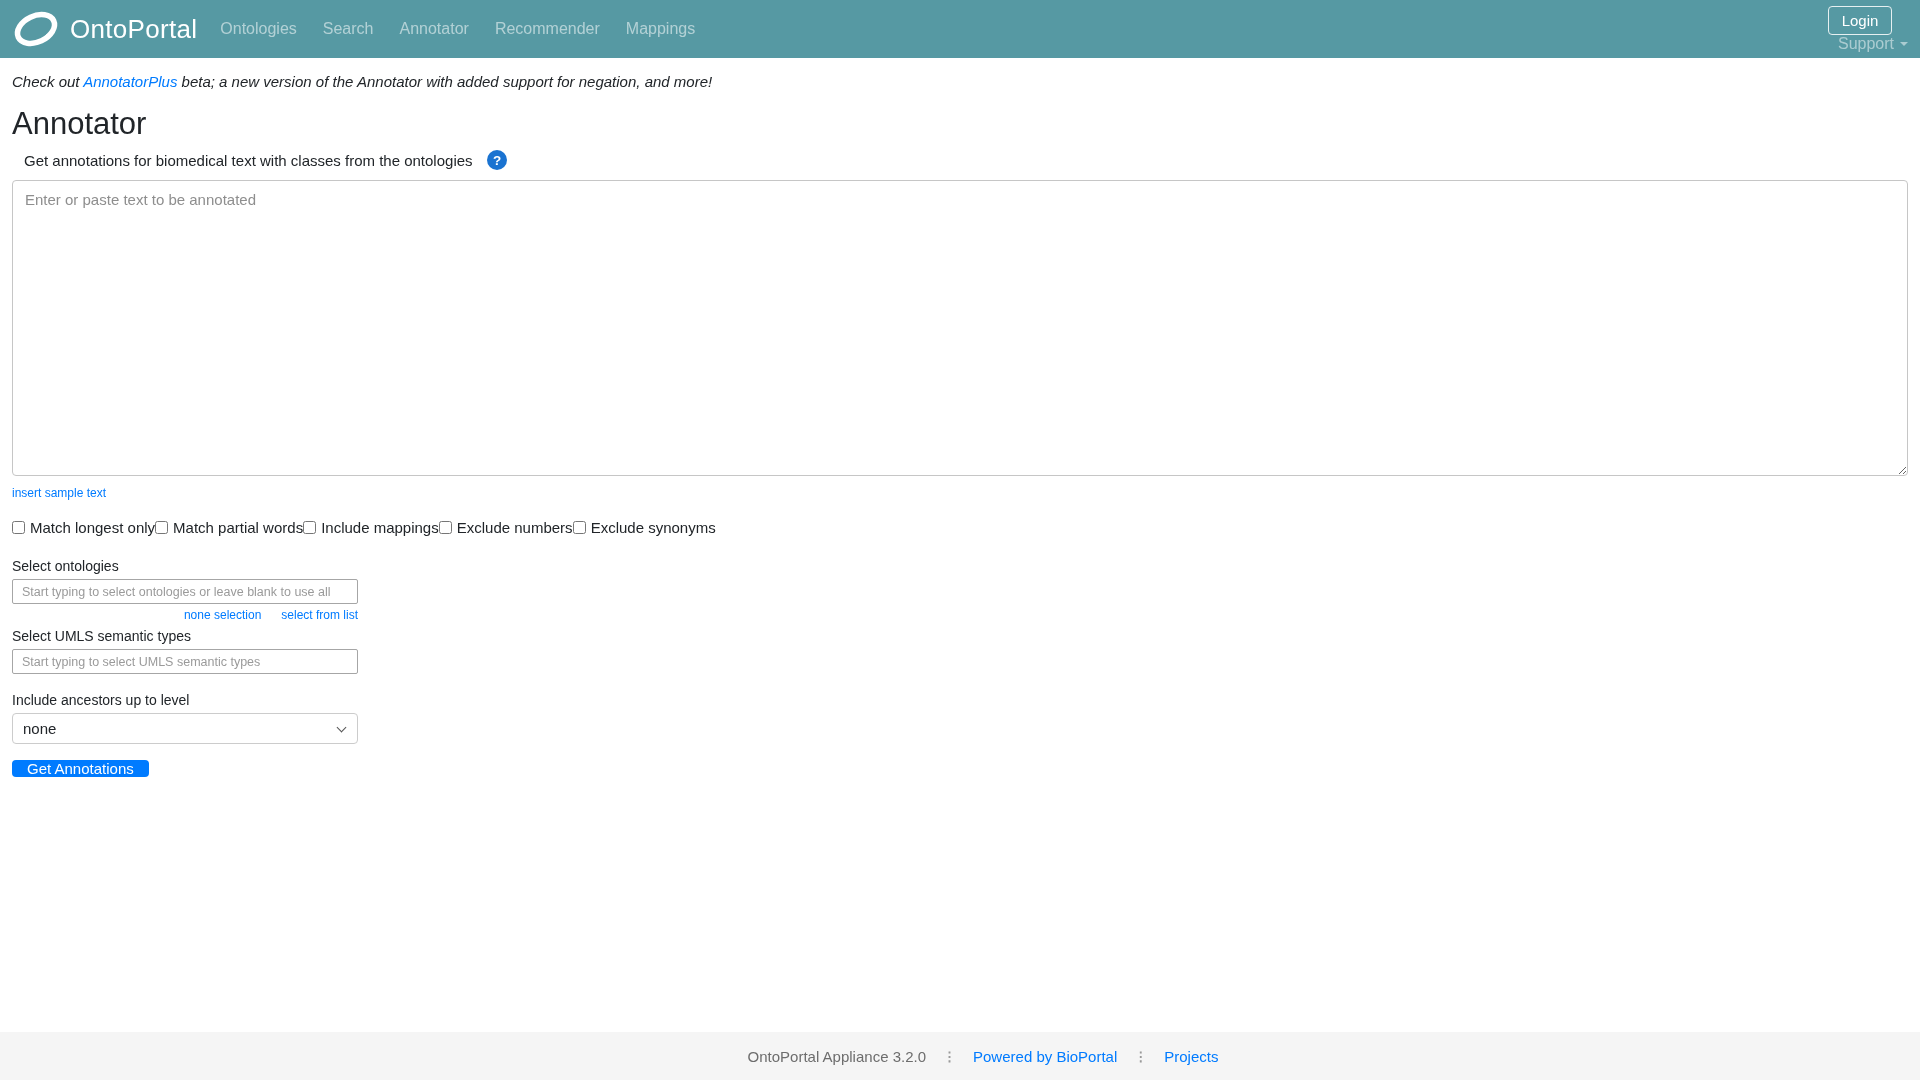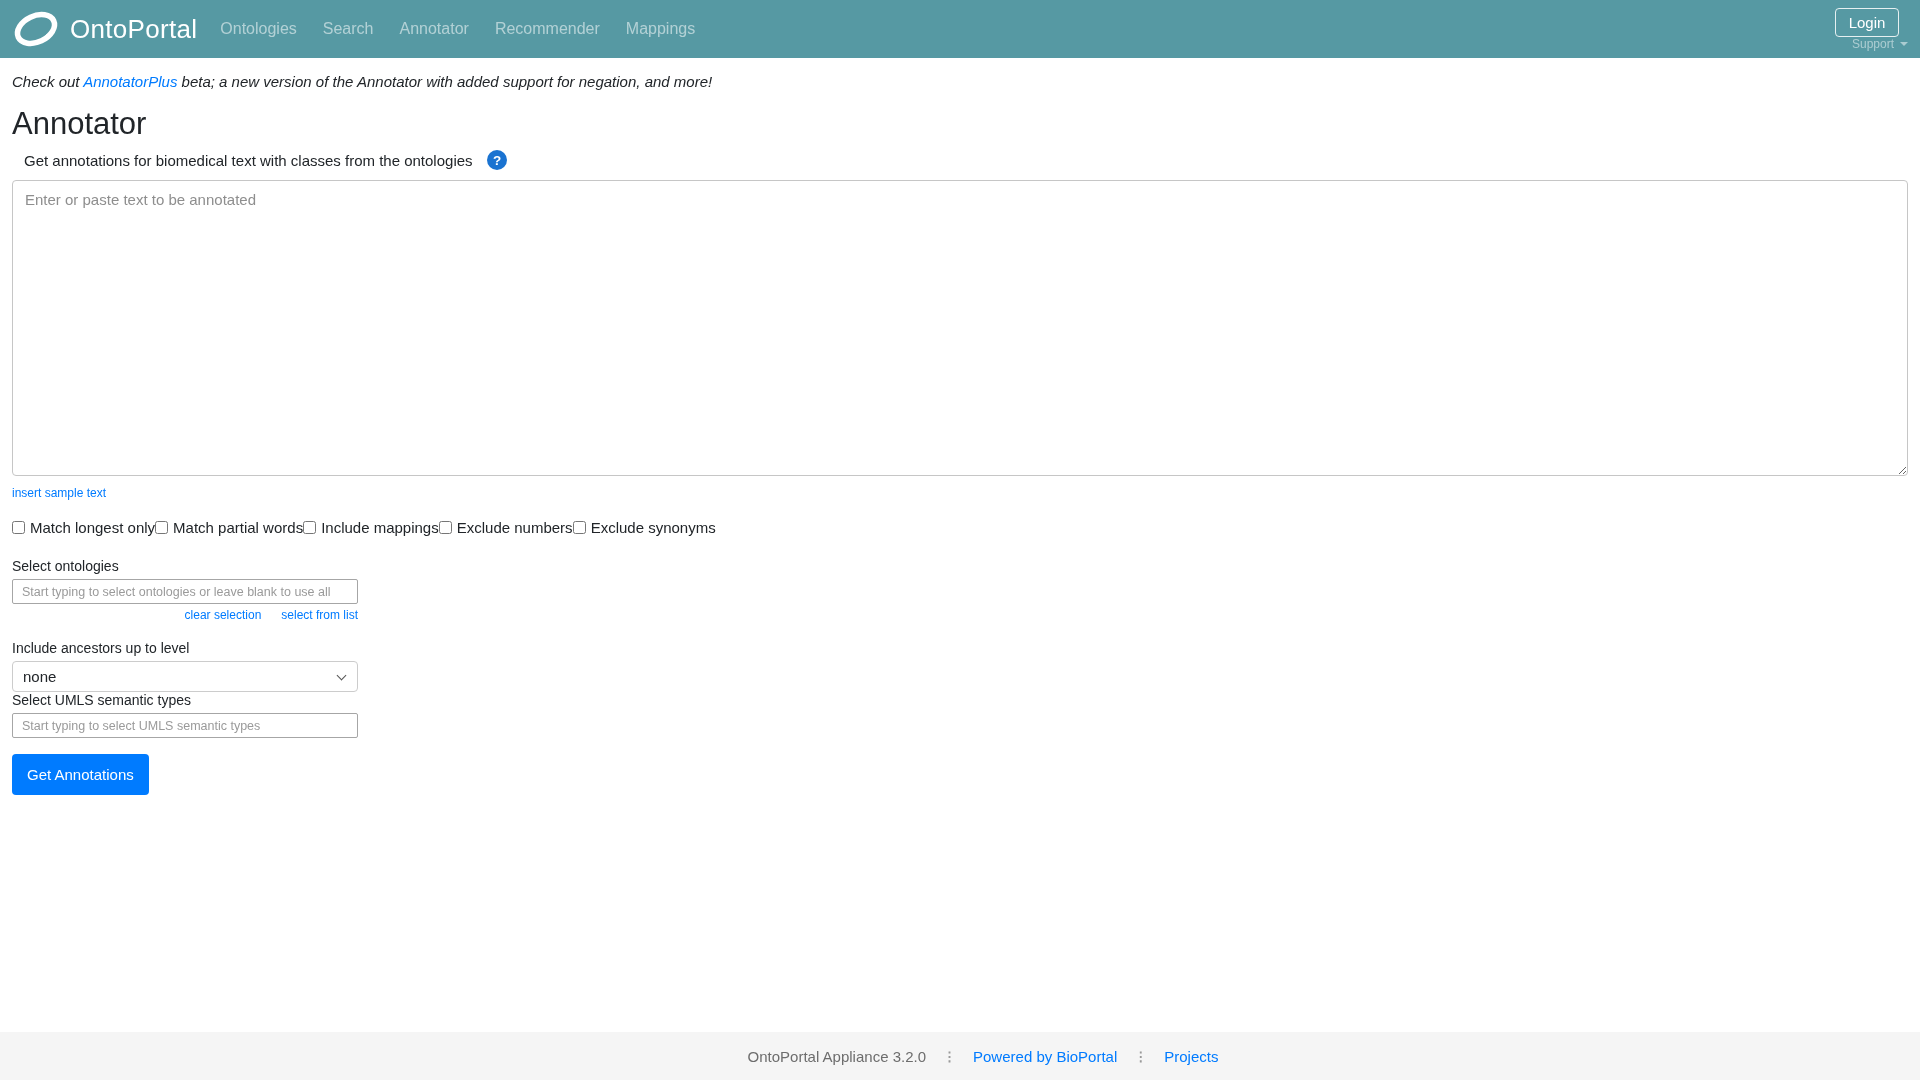--- a/index.html
+++ b/index.html
@@ -32,21 +32,21 @@
   .nav-links a{
     display:block;padding:0 13px;color:rgba(255,255,255,.55);
     font-size:16px;text-decoration:none;cursor:pointer;
   }
   .nav-right{margin-left:auto;display:flex;align-items:center;flex-direction:column;}
   .login-btn{
     background:transparent;border:1px solid rgba(255,255,255,.85);
     color:#fff;font-size:15px;padding:5px 13px;border-radius:4px;
     font-family:inherit;cursor:pointer;
   }
-  .support{display:flex;align-items:center;margin-left:26px;cursor:pointer;color:rgba(255,255,255,.5);font-size:12px;}
+  .support{display:flex;align-items:center;margin-left:26px;cursor:pointer;color:rgba(255,255,255,.5);font-size:16px;}
   .caret{
     display:inline-block;margin-left:6px;width:0;height:0;
     border-left:4px solid transparent;border-right:4px solid transparent;
     border-top:4px solid rgba(255,255,255,.5);
   }
 
   
   main{flex:1 1 auto;padding:0 12px;}
   .notice{margin:15px 0 1px;font-style:italic;font-size:15px;color:#212529;}
   .notice a{color:var(--accent-blue);text-decoration:none;cursor:pointer;}
@@ -89,21 +89,21 @@
     appearance:none;-webkit-appearance:none;-moz-appearance:none;cursor:pointer;outline:none;
   }
   .chev{
     position:absolute;right:13px;top:11px;width:7px;height:7px;
     border-right:1.5px solid #555;border-bottom:1.5px solid #555;
     transform:rotate(45deg);pointer-events:none;
   }
 
   .primary-btn{
     margin-top:16px;background:var(--accent-blue);color:#fff;border:none;
-    border-radius:4px;padding:12px 15px;font-size:15px;font-family:inherit;cursor:pointer;
+    border-radius:4px;padding:0 15px;font-size:15px;font-family:inherit;cursor:pointer;
   }
 
   
   footer{
     flex:0 0 48px;height:48px;background:var(--footer-bg);
     display:flex;align-items:center;justify-content:center;gap:17px;
     font-size:15px;color:#6d6d6d;padding-left:46px;
   }
   footer a{color:var(--accent-blue);text-decoration:none;cursor:pointer;}
   .dots-sep{color:#9a9a9a;font-weight:bold;font-size:13px;}
@@ -187,40 +187,40 @@
     <label class="cb">
       <input type="checkbox" style="">
       <span>Exclude synonyms</span>
     </label>
   </div>
 
   <div class="form-group first">
     <label class="form-label">Select ontologies</label>
     <input class="text-input" type="text" placeholder="Start typing to select ontologies or leave blank to use all" style="">
     <div class="links-row">
-      <a class="small-link">clear selection</a>
+      <a class="small-link">none selection</a>
       <a class="small-link">select from list</a>
     </div>
+  </div>
+
+  <div class="form-group">
+    <label class="form-label">Select UMLS semantic types</label>
+    <input class="text-input" type="text" placeholder="Start typing to select UMLS semantic types" style="">
   </div>
 
   <div class="form-group ancestors">
     <label class="form-label">Include ancestors up to level</label>
     <div class="select-wrap">
       <select>
         <option>none</option>
       </select>
       <span class="chev"></span>
     </div>
   </div>
 
-  <div class="form-group">
-    <label class="form-label">Select UMLS semantic types</label>
-    <input class="text-input" type="text" placeholder="Start typing to select UMLS semantic types" style="">
-  </div>
-
   <button class="primary-btn">Get Annotations</button>
 </main>
 
 <footer>
   <span>OntoPortal Appliance 3.2.0</span>
   <span class="dots-sep">⋮</span>
   <a>Powered by BioPortal</a>
   <span class="dots-sep">⋮</span>
   <a>Projects</a>
 </footer>

